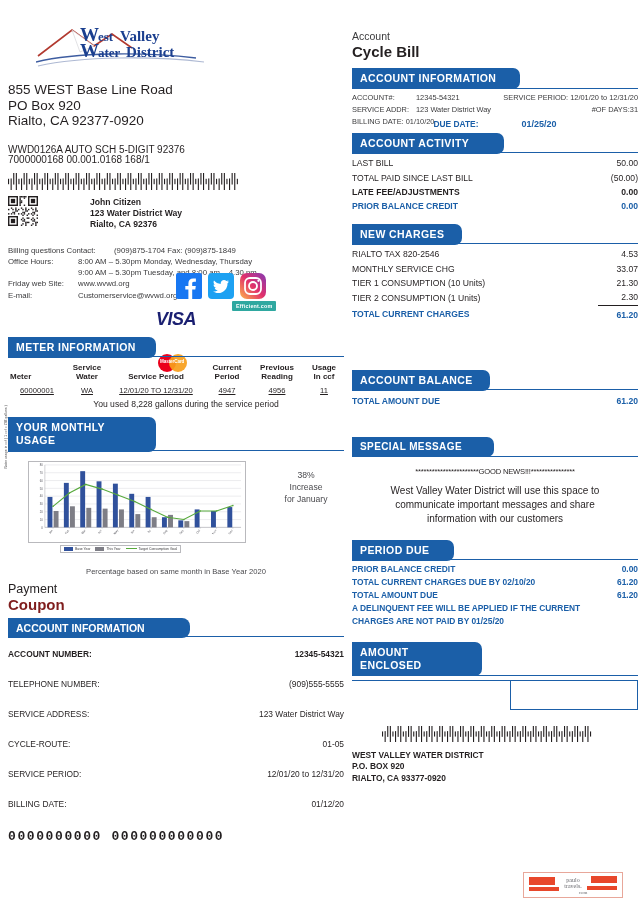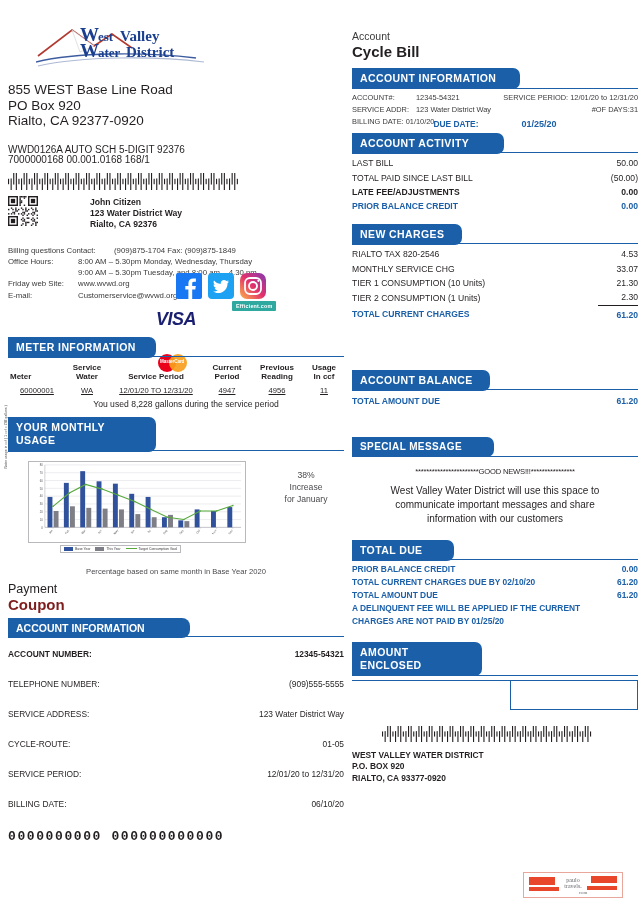--- a/index.html
+++ b/index.html
@@ -674,21 +674,21 @@
         <tr>
           <td>CYCLE-ROUTE:</td>
           <td class="v">01-05</td>
         </tr>
         <tr>
           <td>SERVICE PERIOD:</td>
           <td class="v">12/01/20 to 12/31/20</td>
         </tr>
         <tr>
           <td>BILLING DATE:</td>
-          <td class="v">06/10/20</td>
+          <td class="v">01/12/20</td>
         </tr>
       </tbody>
     </table>
 
     <div class="ocr-line">0000000000  000000000000</div>
   </div>
 
   <div class="right">
 
     <div class="acct-word">Account</div>
@@ -806,21 +806,21 @@
     </div>
     <div class="msg-stars">***********************GOOD  NEWS!!!****************</div>
     <div class="msg-body">
       <div>West Valley Water District will use this space to</div>
       <div>communicate important messages and share</div>
       <div>information with our customers</div>
     </div>
 
     
     <div class="sec-head-wrap" style="margin-top:14px">
-      <span class="sec-head" style="font-size:10.5px;padding:4px 12px 4px 8px;width:102px">TOTAL DUE</span>
+      <span class="sec-head" style="font-size:10.5px;padding:4px 12px 4px 8px;width:102px">PERIOD DUE</span>
       <div class="sec-rule"></div>
     </div>
     <table class="ad-table">
       <tbody>
         <tr>
           <td>PRIOR BALANCE CREDIT</td>
           <td class="v">0.00</td>
         </tr>
         <tr>
           <td>TOTAL CURRENT CHARGES DUE BY 02/10/20</td>

